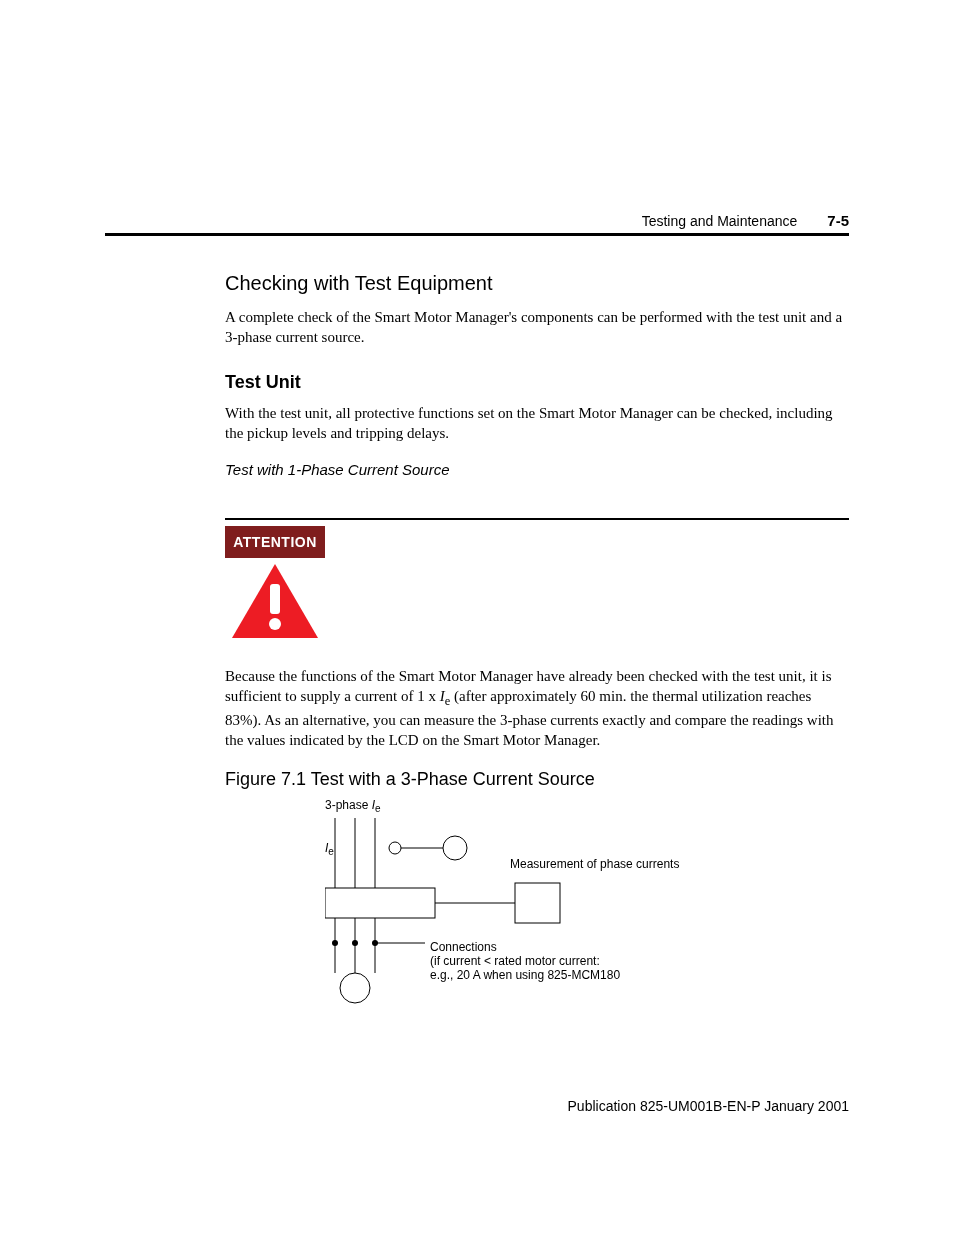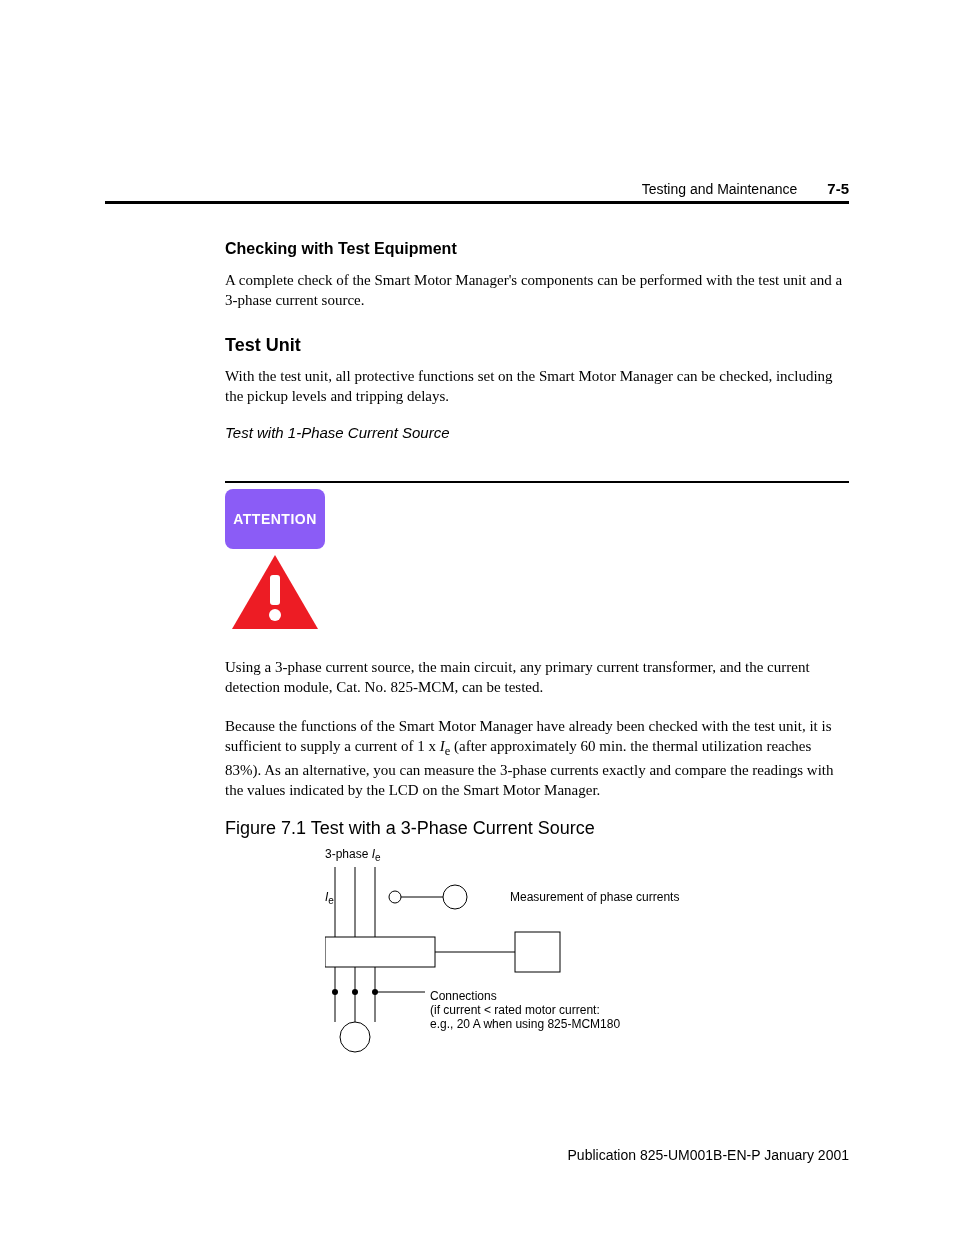--- a/index.html
+++ b/index.html
@@ -17,33 +17,33 @@
   }
   .header-line {
     display: flex;
     justify-content: flex-end;
     align-items: baseline;
     font-family: Arial, Helvetica, sans-serif;
     font-size: 14px;
     gap: 30px;
     margin-bottom: 4px;
   }
-  .page-num { font-weight: bold; font-size: 15px; }
+  .page-num { font-weight: bold; font-size: 15px; margin-top: 32px; }
   .thick-rule {
     border: none;
     border-top: 3px solid #000;
     margin: 0 0 36px 0;
   }
   .content {
     margin-left: 120px;
   }
   h1 {
     font-family: Arial, Helvetica, sans-serif;
-    font-weight: bold;
-    font-size: 16px;
+    font-weight: normal;
+    font-size: 20px;
     margin: 12px 0 12px 0;
   }
   p {
     font-size: 15px;
     line-height: 1.35;
     margin: 0 0 18px 0;
   }
   h2 {
     font-family: Arial, Helvetica, sans-serif;
     font-weight: bold;
@@ -61,30 +61,29 @@
     border-top: 2.5px solid #000;
     margin: 0 0 6px 0;
   }
   .attention-block {
     display: flex;
     gap: 18px;
     margin-bottom: 26px;
   }
   .attn-left { flex: 0 0 100px; }
   .attn-label {
-    background: #8b5cf6;
+    background: #7f1d1d;
     color: #fff;
     font-family: Arial, Helvetica, sans-serif;
     font-weight: bold;
     text-align: center;
-    padding: 22px 0;
+    padding: 8px 0;
     font-size: 14px;
     letter-spacing: .5px;
     margin-bottom: 4px;
-    border-radius: 8px;
   }
   .attn-tri {
     display: flex;
     justify-content: center;
   }
   .attn-text { flex: 1; }
   .fig-title {
     font-family: Arial, Helvetica, sans-serif;
     font-weight: normal;
     font-size: 18px;
@@ -136,21 +135,20 @@
         <div class="attn-tri">
           <svg width="90" height="78" viewBox="0 0 90 78">
             <polygon points="45,2 88,76 2,76" fill="#ed1c24"></polygon>
             <rect x="40" y="22" width="10" height="30" rx="3" fill="#fff"></rect>
             <circle cx="45" cy="62" r="6" fill="#fff"></circle>
           </svg>
         </div>
       </div>
     </div>
 
-    <p>Using a 3-phase current source, the main circuit, any primary current transformer, and the current detection module, Cat. No. 825-MCM, can be tested.</p>
 
     <p>
       <span>Because the functions of the Smart Motor Manager have already been checked with the test unit, it is sufficient to supply a current of 1 x </span><span class="ie">I</span><sub>e</sub><span> (after approximately 60 min. the thermal utilization reaches 83%). As an alternative, you can measure the 3-phase currents exactly and compare the readings with the values indicated by the LCD on the Smart Motor Manager.</span>
     </p>
 
     <div class="fig-title">Figure 7.1 Test with a 3-Phase Current Source</div>
 
     <div class="diagram">
       <svg width="420" height="230" style="position:absolute;left:0;top:0">
 
@@ -182,21 +180,21 @@
 
         <circle cx="30" cy="190" r="15" fill="none" stroke="#000"></circle>
       </svg>
 
       <div class="d-label" style="left:0;top:0;">
         <span>3-phase </span><span class="ie">I</span><sub>e</sub>
       </div>
       <div class="d-label" style="left:150;top:43px;text-align:right;">
         <span class="ie">I</span><sub>e</sub>
       </div>
-      <div class="d-label" style="left:185px;top:43px;">Measurement of phase currents</div>
+      <div class="d-label" style="left:185px;top:59px;">Measurement of phase currents</div>
       <div class="d-label" style="left:105px;top:142px;">
         <div>Connections</div>
         <div>(if current &lt; rated motor current:</div>
         <div>e.g., 20 A when using 825-MCM180</div>
       </div>
     </div>
 
   </div>
 
   <div class="pub">Publication 825-UM001B-EN-P  January 2001</div>

